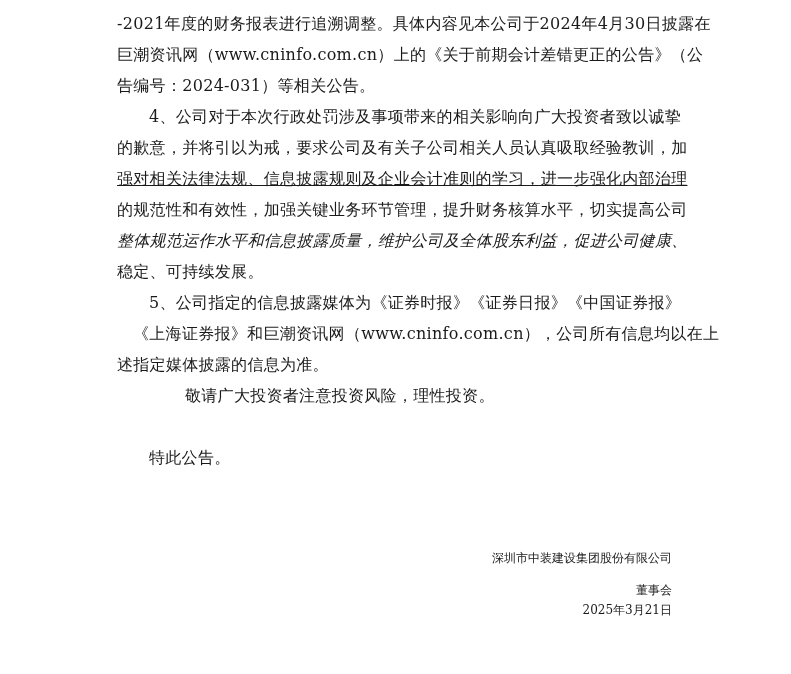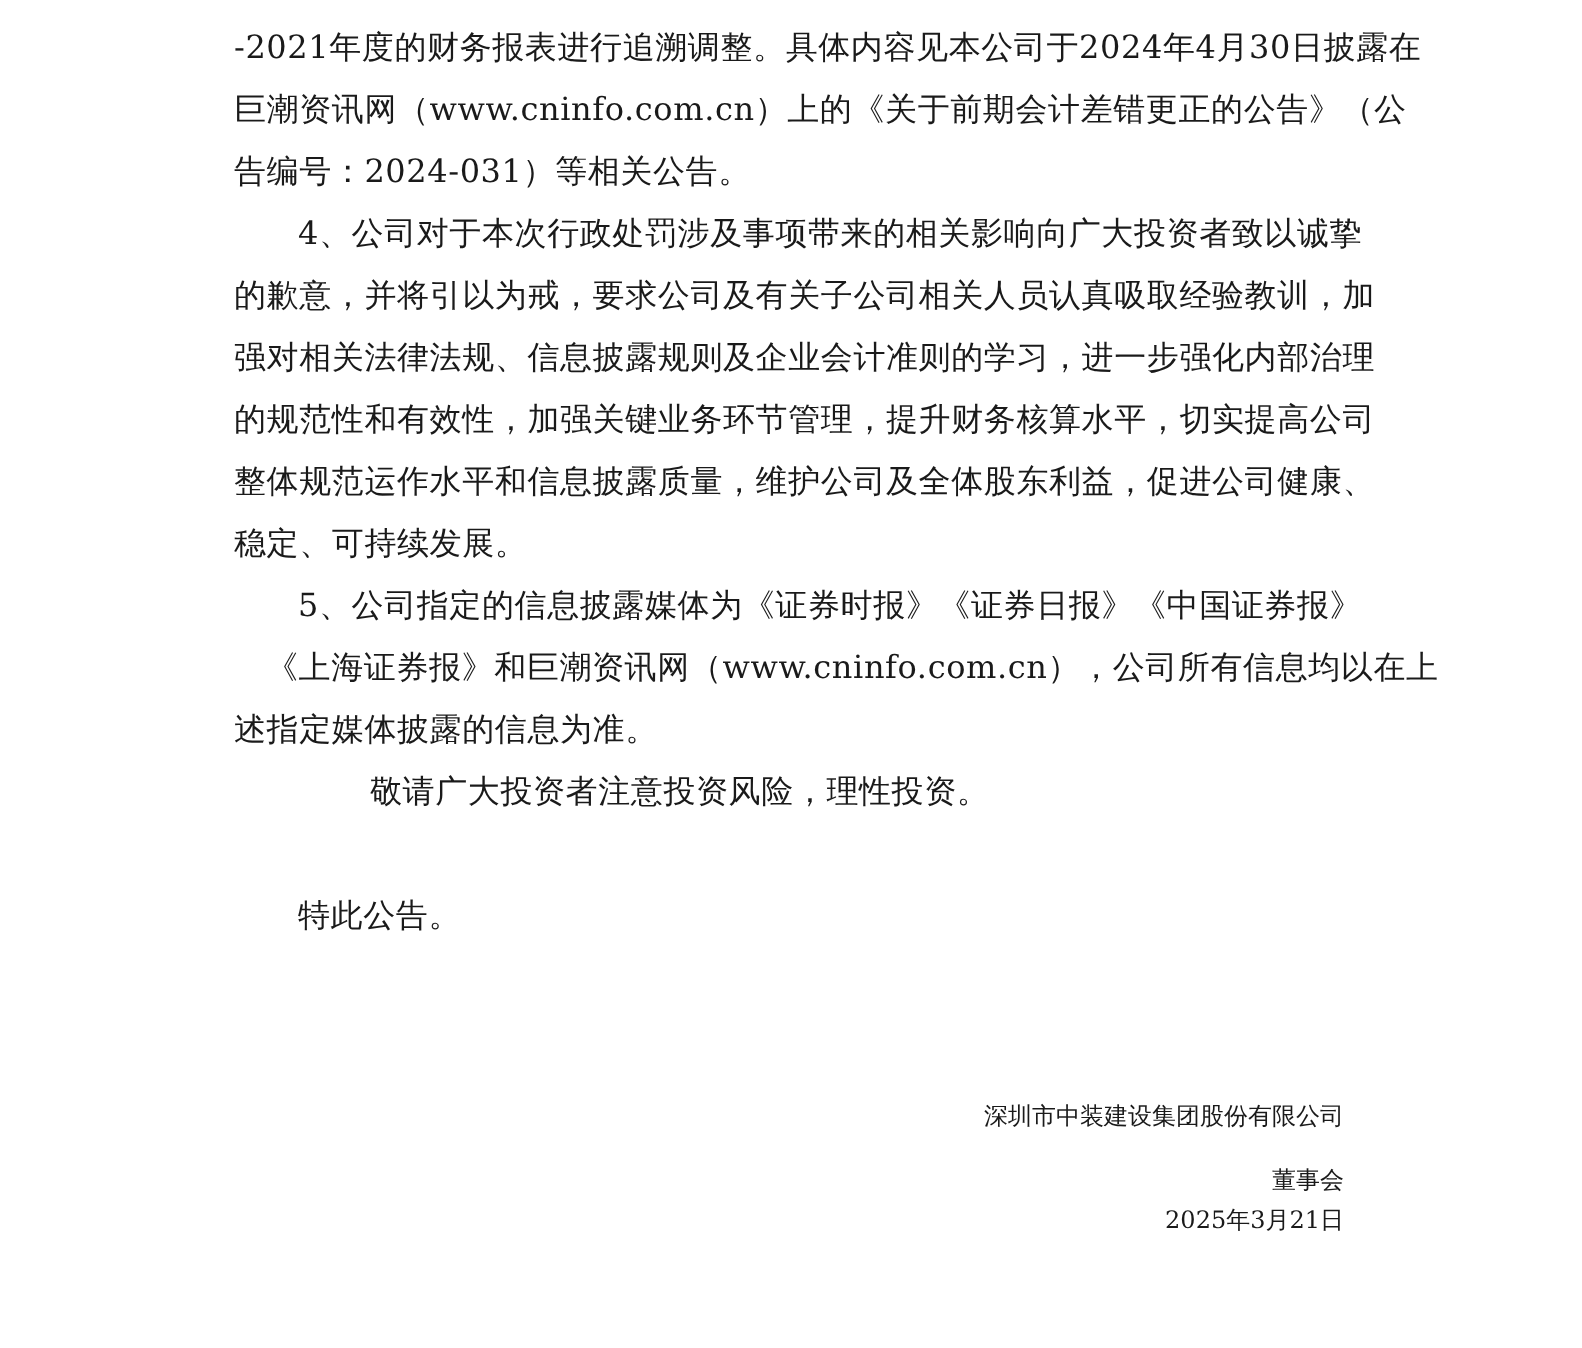--- a/index.html
+++ b/index.html
@@ -20,23 +20,23 @@
 <body>
 
 <div class="page">
 
   <div class="line" style="top:0px;">-2021年度的财务报表进行追溯调整。具体内容见本公司于2024年4月30日披露在</div>
   <div class="line" style="top:31px;">巨潮资讯网（www.cninfo.com.cn）上的《关于前期会计差错更正的公告》（公</div>
   <div class="line" style="top:62px;">告编号：2024-031）等相关公告。</div>
 
   <div class="line" style="top:93px; left:32px;">4、公司对于本次行政处罚涉及事项带来的相关影响向广大投资者致以诚挚</div>
   <div class="line" style="top:124px;">的歉意，并将引以为戒，要求公司及有关子公司相关人员认真吸取经验教训，加</div>
-  <div class="line" style="top:155px;">强对相关法律法规、信息披露规则及企业会计准则的学习，进一步强化内部治理</div>
+  <div class="line" style="top:155px;text-decoration:underline;">强对相关法律法规、信息披露规则及企业会计准则的学习，进一步强化内部治理</div>
   <div class="line" style="top:186px;">的规范性和有效性，加强关键业务环节管理，提升财务核算水平，切实提高公司</div>
-  <div class="line" style="top:217px;">整体规范运作水平和信息披露质量，维护公司及全体股东利益，促进公司健康、</div>
+  <div class="line" style="top:217px;font-style:italic;">整体规范运作水平和信息披露质量，维护公司及全体股东利益，促进公司健康、</div>
   <div class="line" style="top:248px;">稳定、可持续发展。</div>
 
   <div class="line" style="top:279px; left:32px;">5、公司指定的信息披露媒体为《证券时报》《证券日报》《中国证券报》</div>
   <div class="line" style="top:310px;margin-left:16px;">《上海证券报》和巨潮资讯网（www.cninfo.com.cn），公司所有信息均以在上</div>
   <div class="line" style="top:341px;">述指定媒体披露的信息为准。</div>
 
   <div class="line" style="top:372px; left:32px;margin-left:36px;">敬请广大投资者注意投资风险，理性投资。</div>
 
   <div class="line" style="top:434px; left:32px;">特此公告。</div>
 </div>

